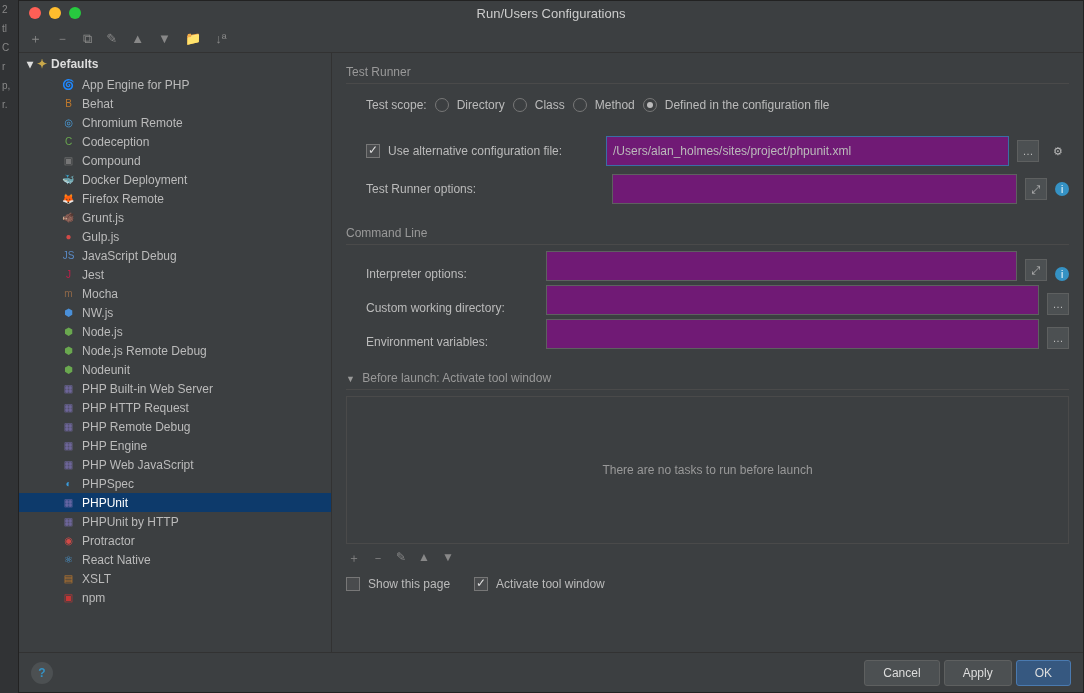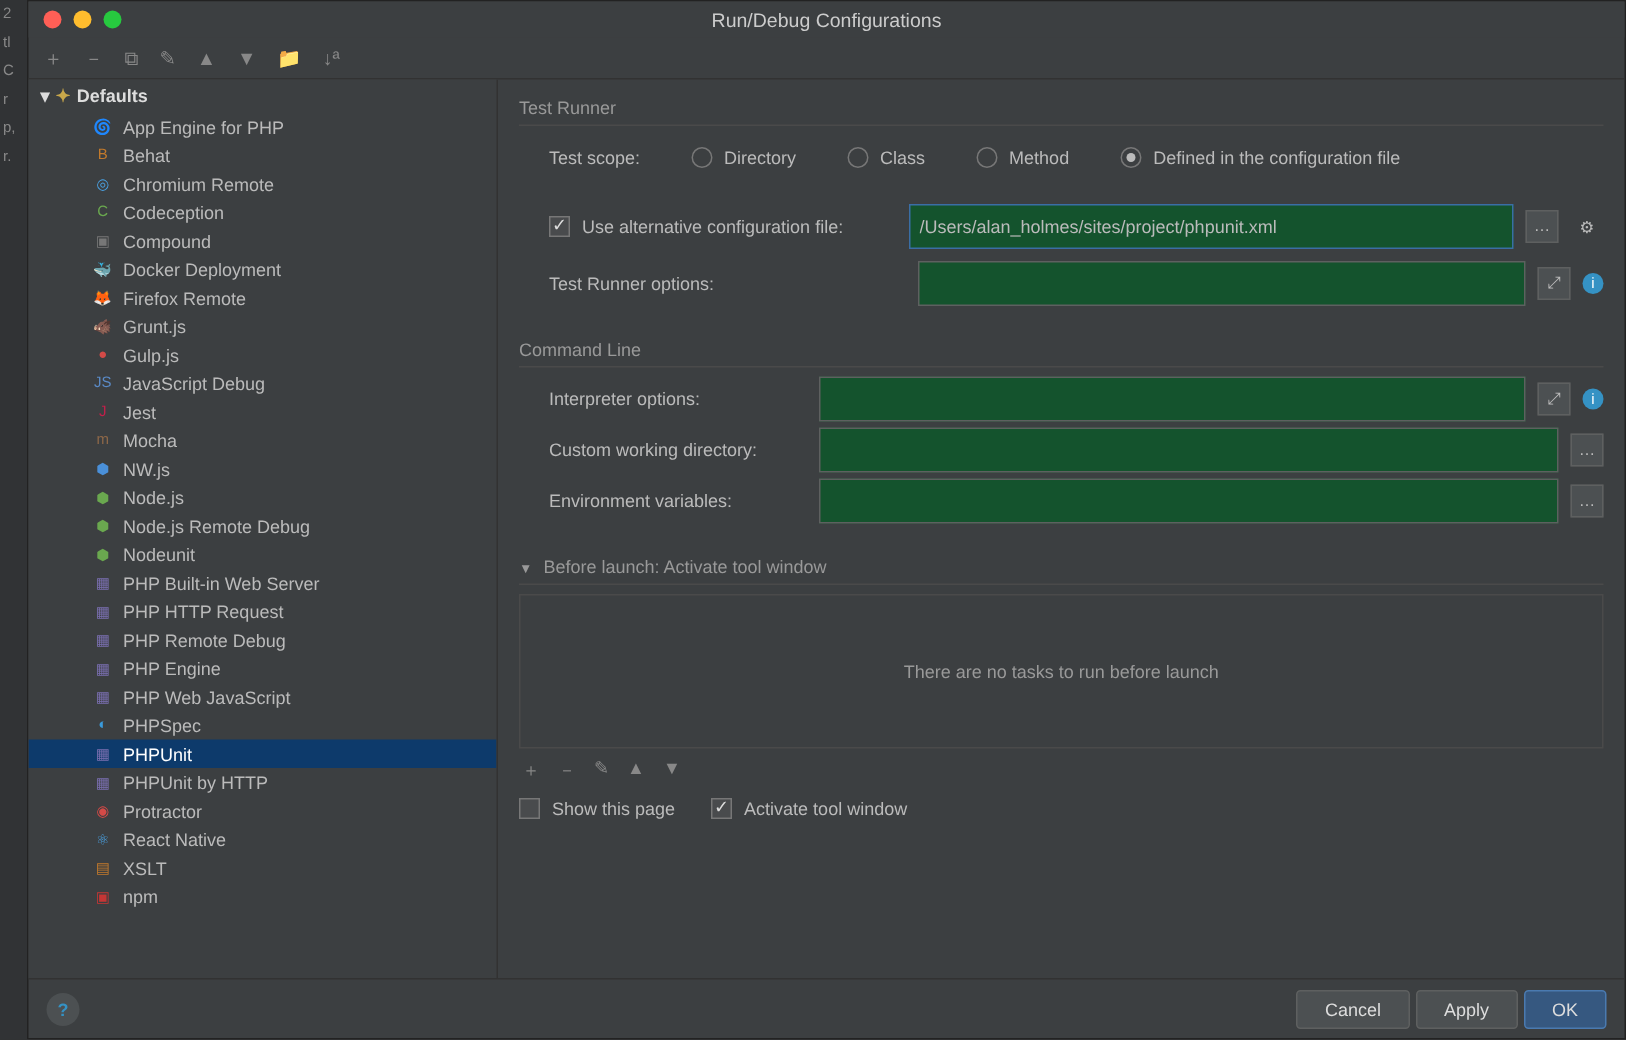--- a/index.html
+++ b/index.html
@@ -21,34 +21,34 @@
 .tree-item.selected { background: #0d3a6b; color: #fff; }
 .tree-item .ic { width: 15px; height: 15px; display:inline-flex; align-items:center; justify-content:center; font-size:10px; border-radius:2px; }
 .main { flex: 1; padding: 8px 14px 0 14px; display: flex; flex-direction: column; overflow:hidden;}
 .section-hdr { color: #999; font-size: 12px; border-bottom: 1px solid #4a4a4a; padding: 4px 0; margin-bottom: 6px; }
 .row { display: flex; align-items: center; margin: 4px 0; gap: 8px; }
 .label { color: #bbb; }
 .radio { appearance:none; width:14px; height:14px; border:1px solid #777; border-radius:50%; position:relative; }
 .radio:checked::after { content:''; position:absolute; left:3px; top:3px; width:6px; height:6px; background:#bbb; border-radius:50%; }
 .chk { appearance:none; width:14px; height:14px; border:1px solid #777; background:#494b4d; position:relative; }
 .chk:checked::after { content:'✓'; position:absolute; left:1px; top:-2px; color:#ddd; font-size:12px; }
-.txt { background: #14532d; border: 1px solid #5e6060; color: #bbb; height: 30px; padding: 14px 6px; }
+.txt { background: #701a75; border: 1px solid #5e6060; color: #bbb; height: 30px; padding: 14px 6px; }
 .txt.blue { border-color: #3a6ea5; }
 .smallbtn { width: 22px; height: 22px; background: #4c5052; border:1px solid #5e6060; color:#bbb; display:flex; align-items:center; justify-content:center; cursor:pointer; font-size:11px;}
 .info { width:14px; height:14px; border-radius:50%; background:#3592c4; color:#fff; font-size:10px; display:flex; align-items:center; justify-content:center;}
 .section-block { margin-top: 14px; }
-.before-box { border:1px solid #4a4a4a; background:#3c3f41; height:103px; display:flex; align-items:center; justify-content:center; color:#999; margin-top:4px;}
+.before-box { border:1px solid #4a4a4a; background:#3c3f41; height:148px; display:flex; align-items:center; justify-content:center; color:#999; margin-top:4px;}
 .mini-toolbar { display:flex; gap:12px; padding:6px 2px; color:#888;}
 .mini-toolbar span { cursor:pointer; }
 .footer { height: 40px; border-top: 1px solid #323232; display:flex; align-items:center; justify-content:space-between; padding:0 12px;}
 .help { width:22px; height:22px; border-radius:50%; background:#4c5052; color:#3592c4; display:flex; align-items:center; justify-content:center; font-weight:bold; cursor:pointer;}
 .btns { display:flex; gap:4px;}
 .btn { height:26px; padding:0 18px; background:#4c5052; border:1px solid #5e6060; color:#ddd; cursor:pointer; border-radius:3px;}
 .btn.primary { background:#365880; border-color:#4a7ab0;}
-.form-grid .row { display:flex; align-items:center; }
+.form-grid .row { display:flex; align-items:flex-end; }
 .form-label { width: 172px; color:#bbb;}
 .collapse-caret { font-size:9px; margin-right:4px;}
 </style>
 </head>
 <body>
 
 <div class="gutter">
   <span>2</span>
     <span>tl</span>
     <span>C</span>
@@ -57,21 +57,21 @@
     <span>r.</span>
 </div>
 
 <div class="window">
   <div class="titlebar">
     <div class="traffic">
       <div class="dot red"></div>
       <div class="dot yellow"></div>
       <div class="dot green"></div>
     </div>
-    <div class="title">Run/Debug Configurations</div>
+    <div class="title">Run/Users Configurations</div>
   </div>
 
   <div class="toolbar">
     <span class="ico">＋</span>
     <span class="ico">－</span>
     <span class="ico">⧉</span>
     <span class="ico">✎</span>
     <span class="ico">▲</span>
     <span class="ico">▼</span>
     <span class="ico">📁</span>
@@ -197,21 +197,21 @@
           <div class="tree-item">
             <span class="ic" style="color: rgb(197, 54, 53);">▣</span>
             <span>npm</span>
           </div>
         </div>
     </div>
 
     <div class="main">
       <div class="section-hdr">Test Runner</div>
 
-      <div class="row" style="padding-left:20px; gap:34px;">
+      <div class="row" style="padding-left:20px; gap:8px;">
         <span class="label">Test scope:</span>
         <label class="row">
             <input type="radio" class="radio" name="scope" style="">
             <span>Directory</span>
           </label>
         <label class="row">
             <input type="radio" class="radio" name="scope" style="">
             <span>Class</span>
           </label>
         <label class="row">

